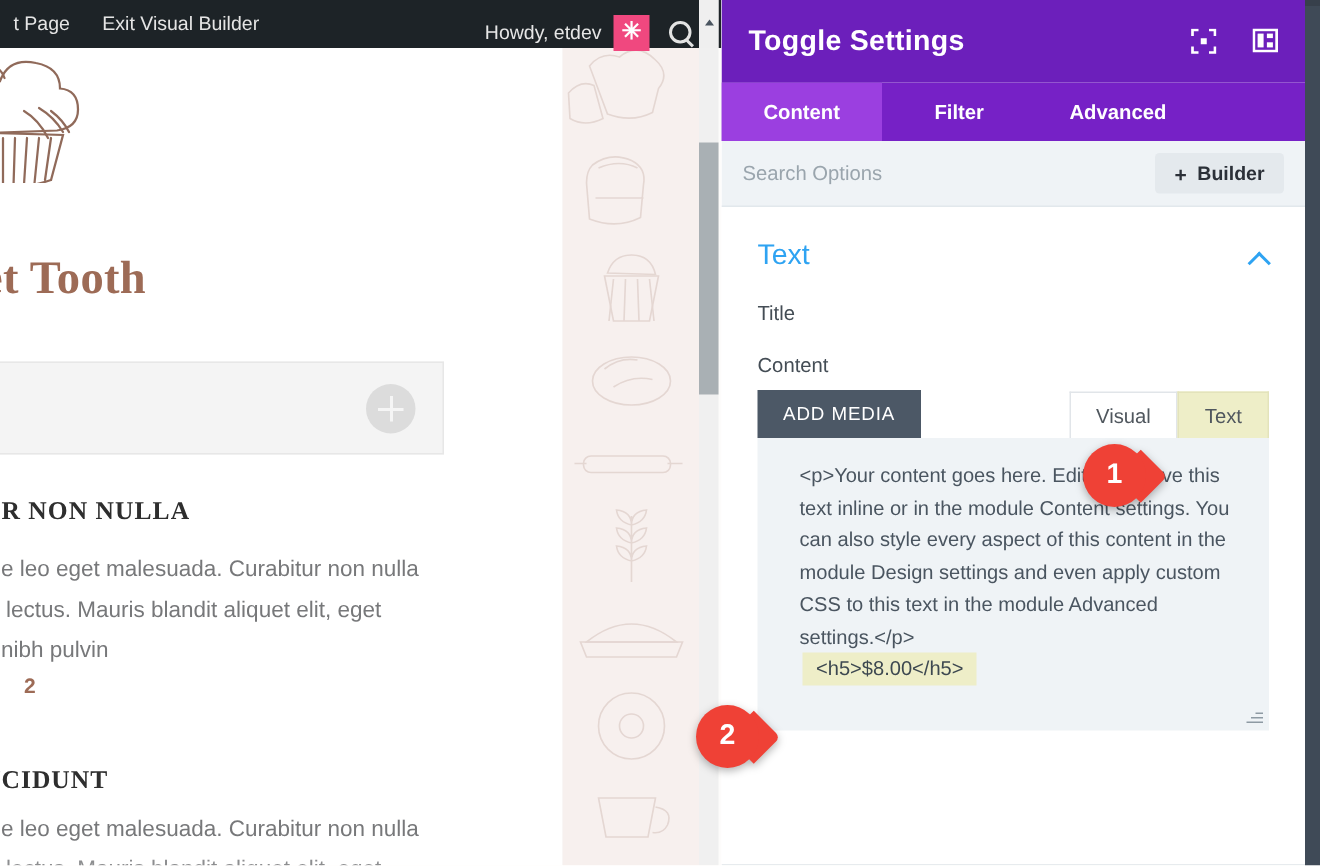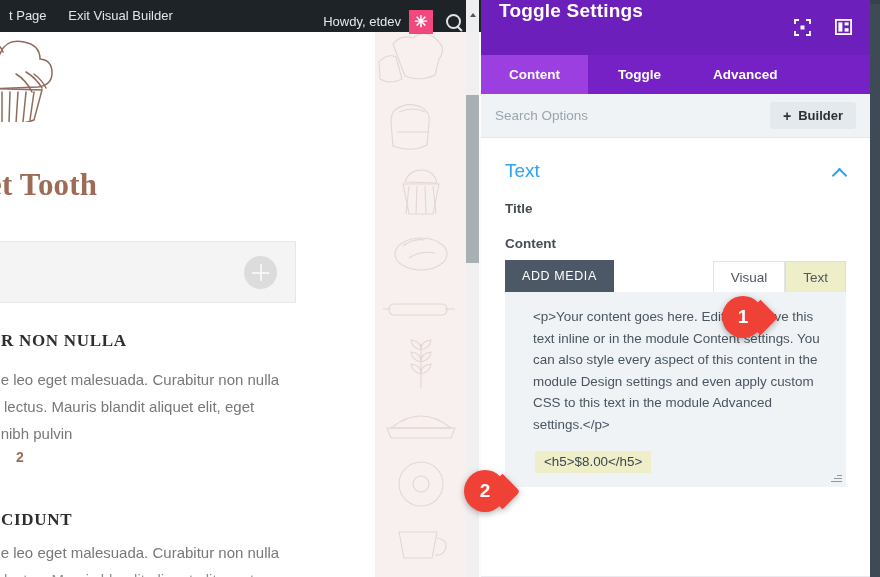--- a/index.html
+++ b/index.html
@@ -104,21 +104,21 @@
     background: #a9b0b4;
   }
 
   
   .modal {
     position: absolute; left: 481px; top: 0; width: 389px; height: 577px;
     background: #ffffff; overflow: hidden;
   }
   .modal-header {
     position: relative; height: 55px; background: #6c1fbb;
-    display: flex; padding: 0 18px;
+    display: flex; align-items: center; padding: 0 18px;
   }
   .modal-title {
     color: #fff; font-size: 19px; font-weight: 700; letter-spacing: .2px;
   }
   .header-icons { margin-left: auto; display: flex; align-items: center; gap: 24px; }
   .hicon { width: 17px; height: 17px; position: relative; cursor: pointer; }
 
   .modal-tabs { display: flex; height: 39px; background: #7621c6; }
   .mtab {
     flex: 0 0 auto; display: flex; align-items: center; justify-content: center;
@@ -153,21 +153,21 @@
   .chev {
     margin-left: auto; width: 13px; height: 13px; position: relative; cursor: pointer;
   }
   .chev::before {
     content: ""; position: absolute; left: 1px; top: 5px; width: 9px; height: 9px;
     border-left: 2px solid #2ea3f2; border-top: 2px solid #2ea3f2;
     transform: rotate(45deg);
   }
 
   .field { padding: 11px 24px 0 24px; }
-  .field-label { font-size: 13.5px; color: #444d55; font-weight: 700; margin-bottom: 9px; }
+  .field-label { font-size: 13.5px; color: #444d55; font-weight: 400; margin-bottom: 9px; }
   .text-input {
     width: 100%; height: 30px; background: #eff3f6; border: 0; outline: none;
     padding: 0 13px; font-size: 13.5px; color: #555e66;
     font-family: "Liberation Sans", sans-serif;
   }
   .text-input::placeholder { color: #6b747c; }
 
   .editor-toolbar {
     display: flex; align-items: center; margin-top: 9px; position: relative;
   }
@@ -184,21 +184,21 @@
 
   .code-area {
     position: relative; margin-top: 0; background: #eff3f6;
     height: 195px; padding: 14px 22px 10px 28px; overflow: hidden;
   }
   .code-text {
     font-size: 13.4px; line-height: 21.5px; color: #4a5560;
     font-family: "Liberation Sans", sans-serif;
   }
   .code-h5 {
-    display: inline-block; margin-top: 16px; margin-left: 2px;
+    display: inline-block; margin-left: 2px;
     background: #eeeec8; padding: 3px 9px 4px 9px;
     font-size: 13.4px; color: #3d4850;
   }
   .resize-grip {
     position: absolute; right: 4px; bottom: 4px; width: 12px; height: 12px;
   }
   .resize-grip i {
     position: absolute; right: 0; background: #8e9aa3; height: 1px;
     transform-origin: right center;
   }
@@ -344,21 +344,21 @@
             <rect x="3.4" y="3.4" width="4" height="9.2" fill="#fff"></rect>
             <rect x="9.6" y="3.4" width="4" height="3" fill="#fff"></rect>
             <rect x="9.6" y="9.2" width="4" height="3.4" fill="#fff"></rect>
           </svg>
         </span>
       </div>
     </div>
 
     <div class="modal-tabs">
       <div class="mtab active w1">Content</div>
-      <div class="mtab w2">Toggle</div>
+      <div class="mtab w2">Filter</div>
       <div class="mtab">Advanced</div>
     </div>
 
     <div class="search-row">
       <input class="search-input" type="text" placeholder="Search Options" style="">
       <div class="filter-btn">
         <span class="filter-plus">+</span>
         <span>Builder</span>
       </div>
     </div>

